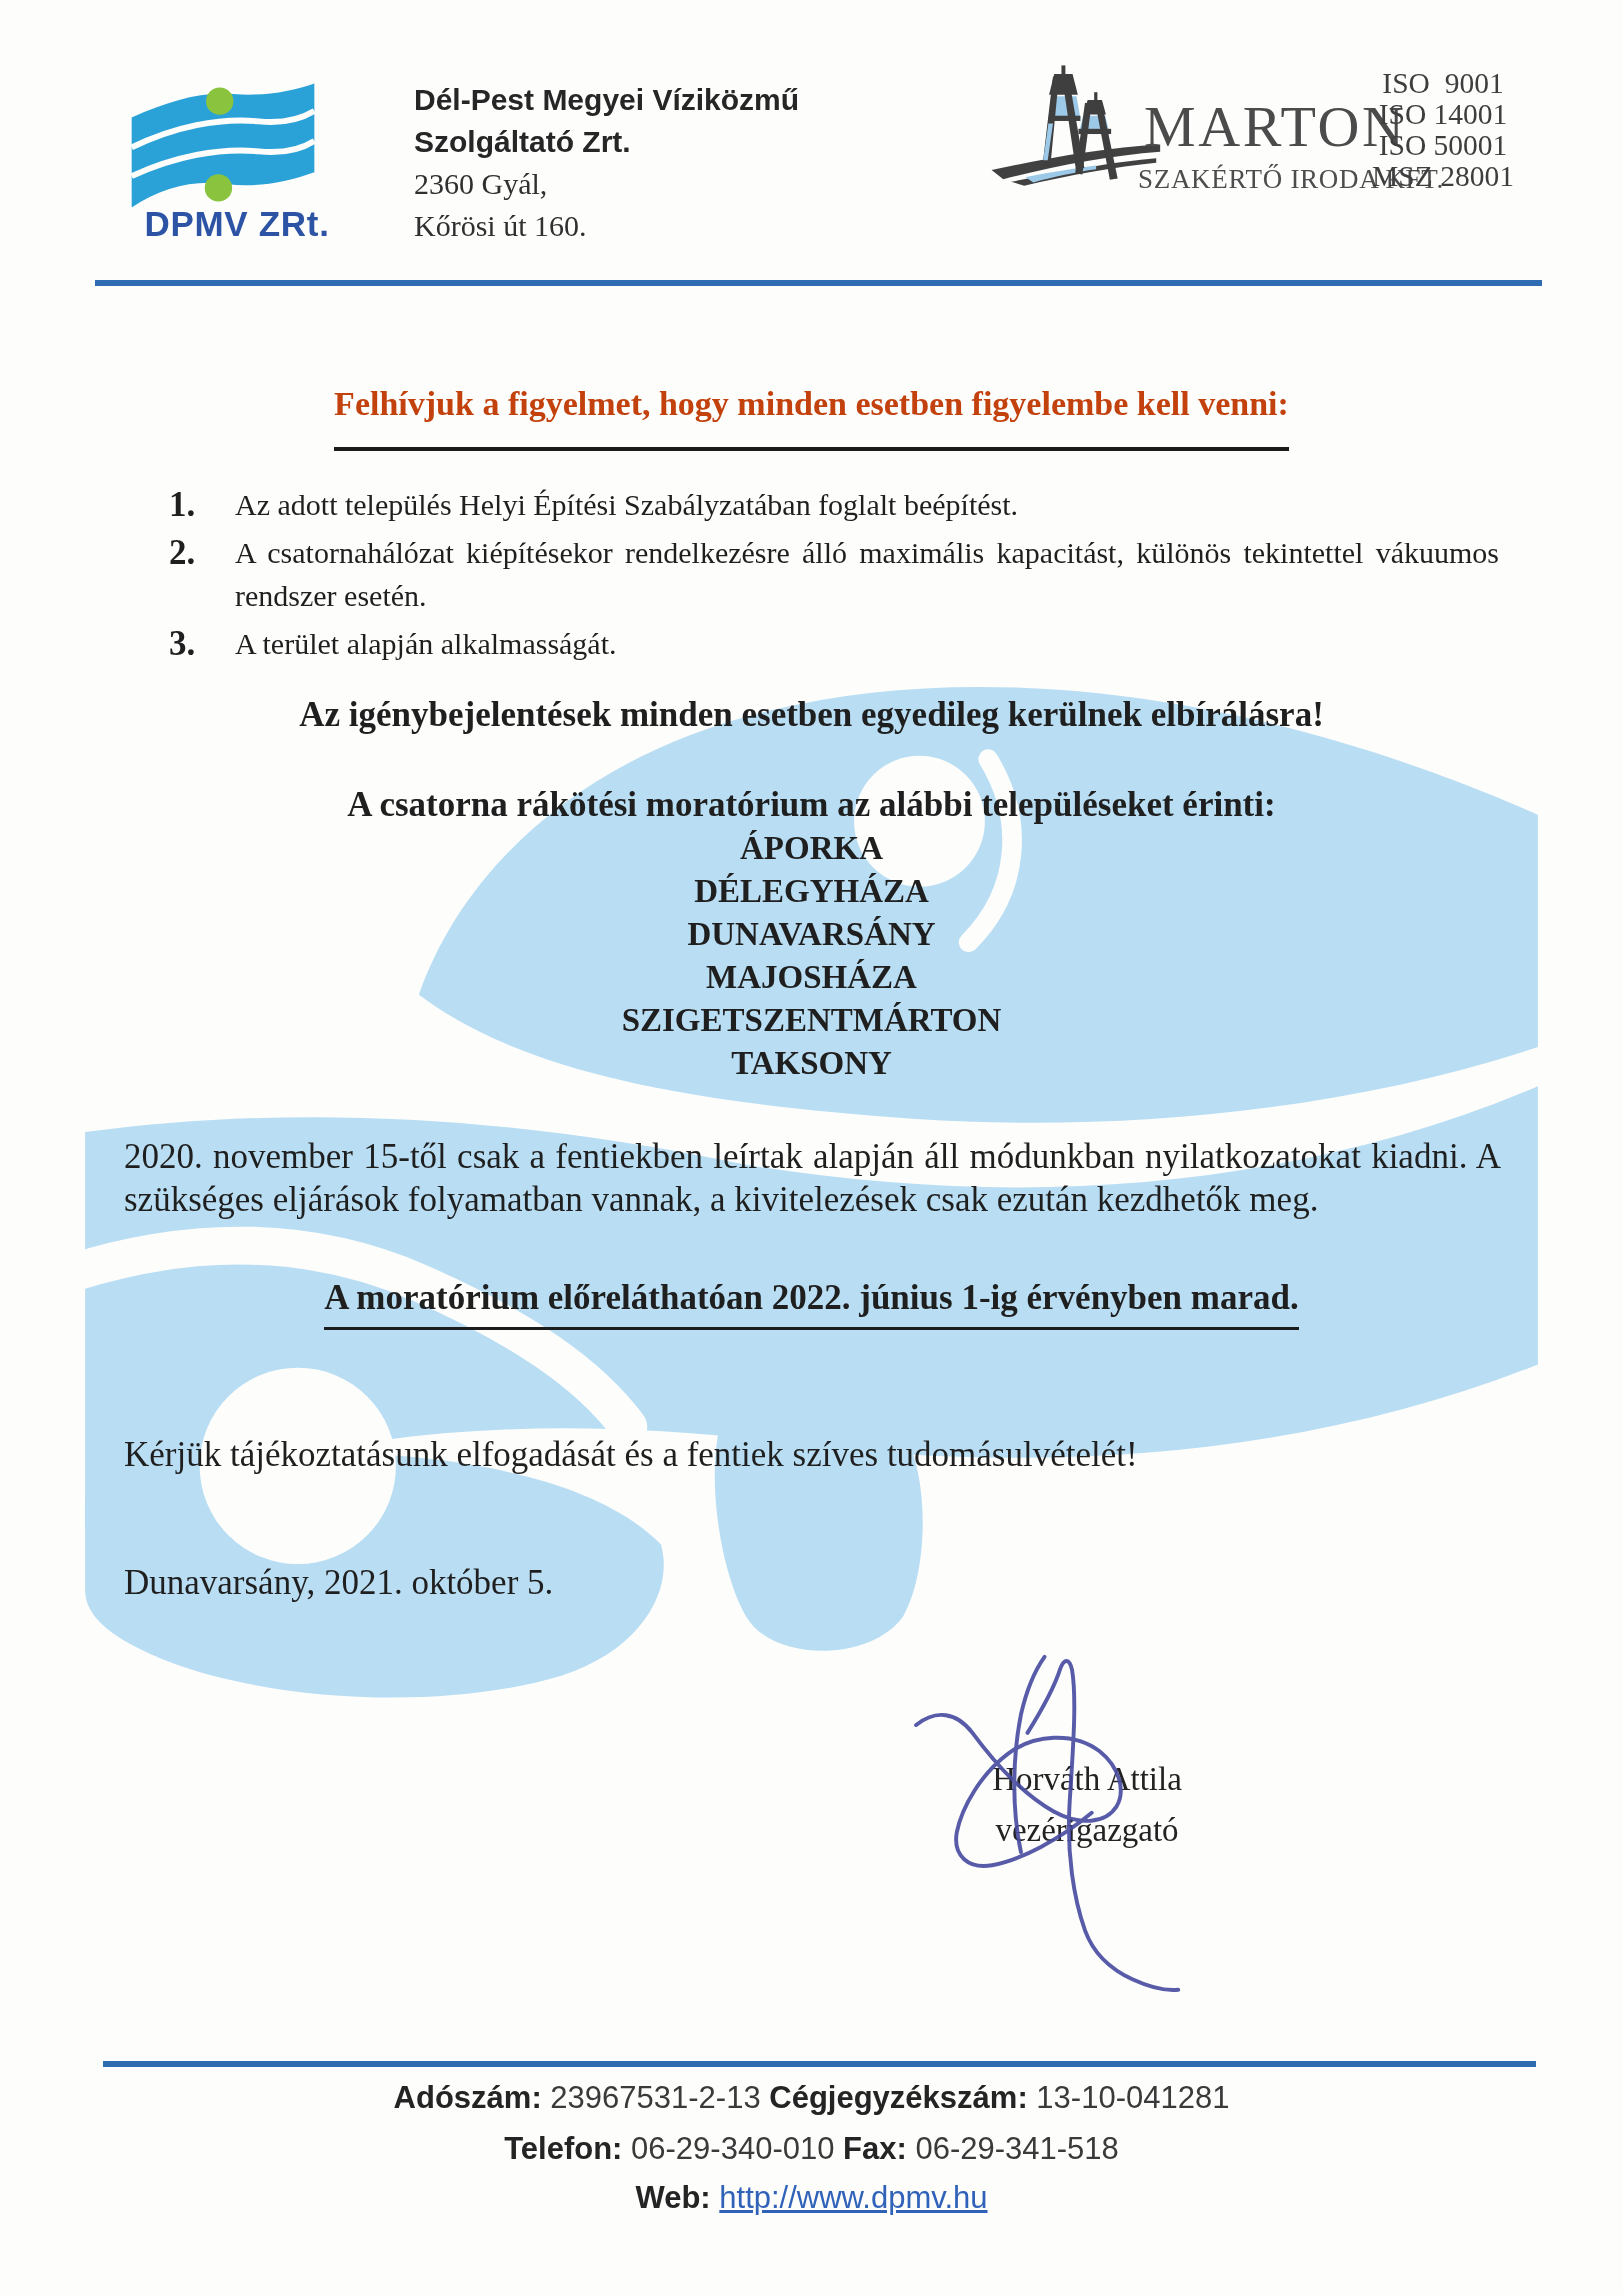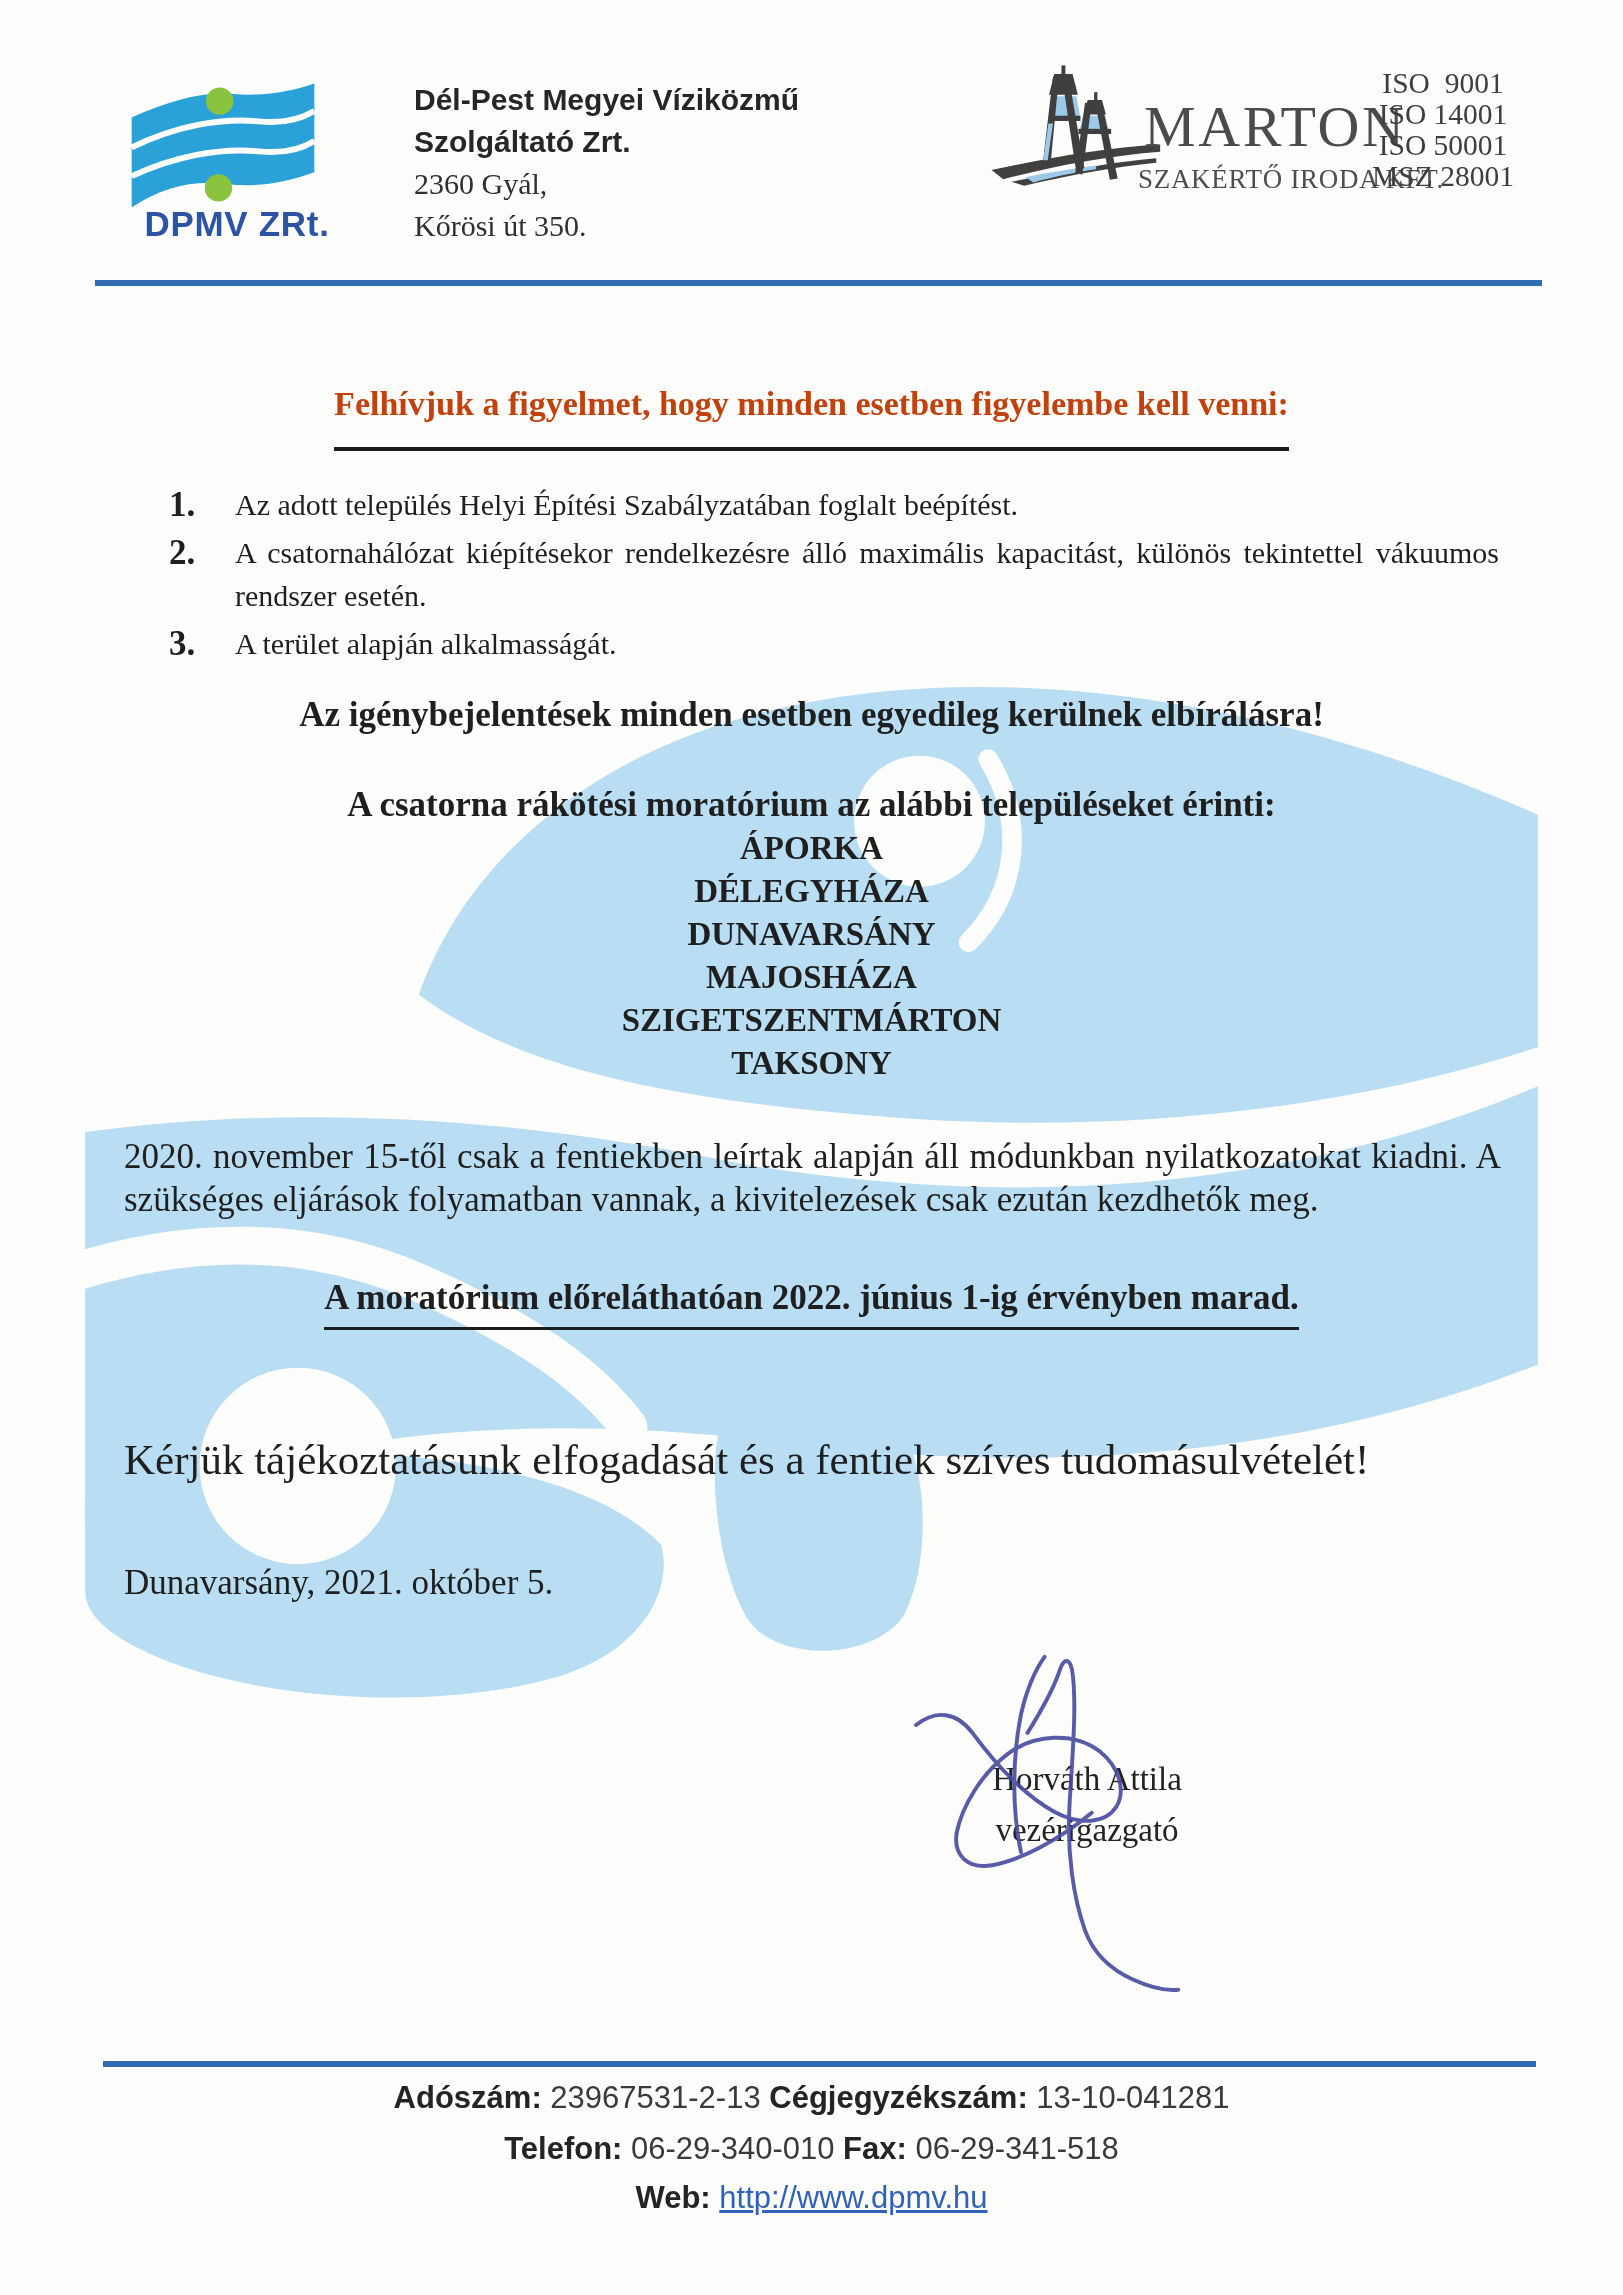--- a/index.html
+++ b/index.html
@@ -32,21 +32,21 @@
   .numrow{display:flex;margin-bottom:5.2px;}
   .num{flex:0 0 48px;font-weight:bold;font-size:35px;line-height:43px;}
   .numtext{flex:1;font-weight:normal;font-size:30px;line-height:43px;text-align:justify;margin-left:18px;}
   .center-bold{width:1375px;left:124px;text-align:center;font-weight:bold;font-size:35px;}
   .emphasis1{top:695px;}
   .moratorium-intro{top:785px;}
   .towns{left:124px;top:827px;width:1375px;text-align:center;font-weight:bold;font-size:33px;line-height:43px;}
   .para{left:124px;top:1135px;width:1377px;font-size:35px;line-height:43px;text-align:justify;}
   .deadline-wrap{left:124px;top:1278px;width:1375px;text-align:center;}
   .deadline{display:inline-block;font-weight:bold;font-size:35px;border-bottom:3.9px solid #1d1d1d;padding-bottom:9px;}
-  .closing{left:124px;top:1435px;width:1377px;font-size:43px;}
+  .closing{left:124px;top:1435px;width:1377px;font-size:35px;}
   .dateline{left:124px;top:1563px;width:785px;font-size:35px;}
   .sig-name{left:943px;top:1761px;width:288px;text-align:center;font-size:33px;color:#232323;}
   .sig-title{left:943px;top:1812px;width:288px;text-align:center;font-size:33px;color:#232323;}
   .sig-svg{left:903px;top:1649px;z-index:3;}
   
   .footer-rule{left:103px;top:2061px;width:1433px;height:5.9px;}
   .footer-line{left:0;width:1623px;text-align:center;font-family:Liberation Sans, sans-serif;
     font-size:31px;color:#3a3a3a;}
   .fl1{top:2080px;}
   .fl2{top:2131px;}
@@ -87,21 +87,21 @@
     <path fill="none" stroke="#fdfdfc" stroke-width="9" d="M 5 152 C 70 122, 140 108, 200 114 C 240 118, 266 110, 285 98"></path>
     <circle cx="140" cy="37" r="21" fill="#8ac43e"></circle>
     <circle cx="138" cy="170" r="21" fill="#8ac43e"></circle>
   </svg>
   <div class="abs dpmv-wordmark z2">DPMV ZRt.</div>
 
   <div class="abs company z2">
     <div class="co-bold">Dél-Pest Megyei Víziközmű</div>
     <div class="co-bold">Szolgáltató Zrt.</div>
     <div class="co-addr">2360 Gyál,</div>
-    <div class="co-addr">Kőrösi út 350.</div>
+    <div class="co-addr">Kőrösi út 160.</div>
   </div>
 
   <svg class="abs marton-svg" width="183" height="131" viewBox="0 0 280 200">
     <path fill="#414141" d="M 10 165 C 90 148, 180 131, 268 126 L 268 137
       C 190 143, 100 160, 28 179 Z"></path>
     <path fill="#414141" d="M 40 183 C 120 167, 200 152, 262 147 L 262 154
       C 200 160, 130 173, 60 189 Z"></path>
     <path fill="#9cc9e8" d="M 62 176 C 100 168, 140 162, 170 158 L 170 164
       C 140 168, 104 176, 74 184 Z"></path>
 

